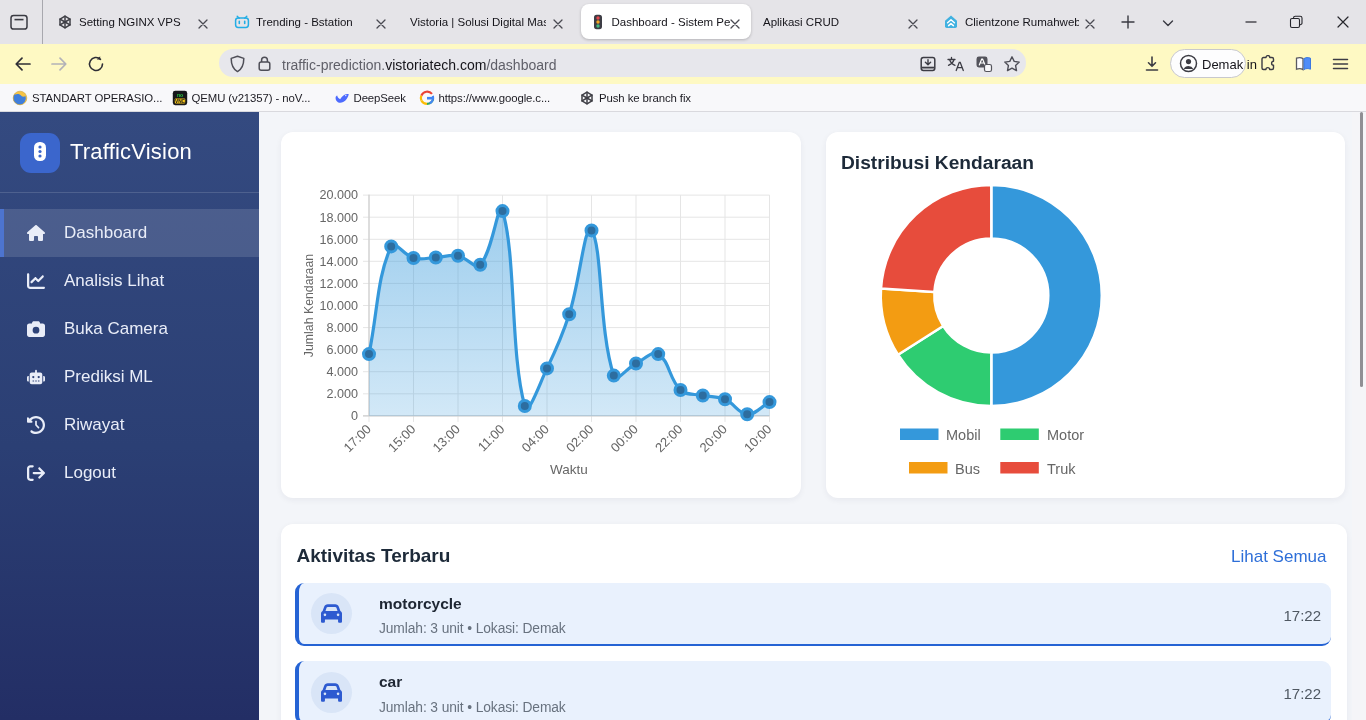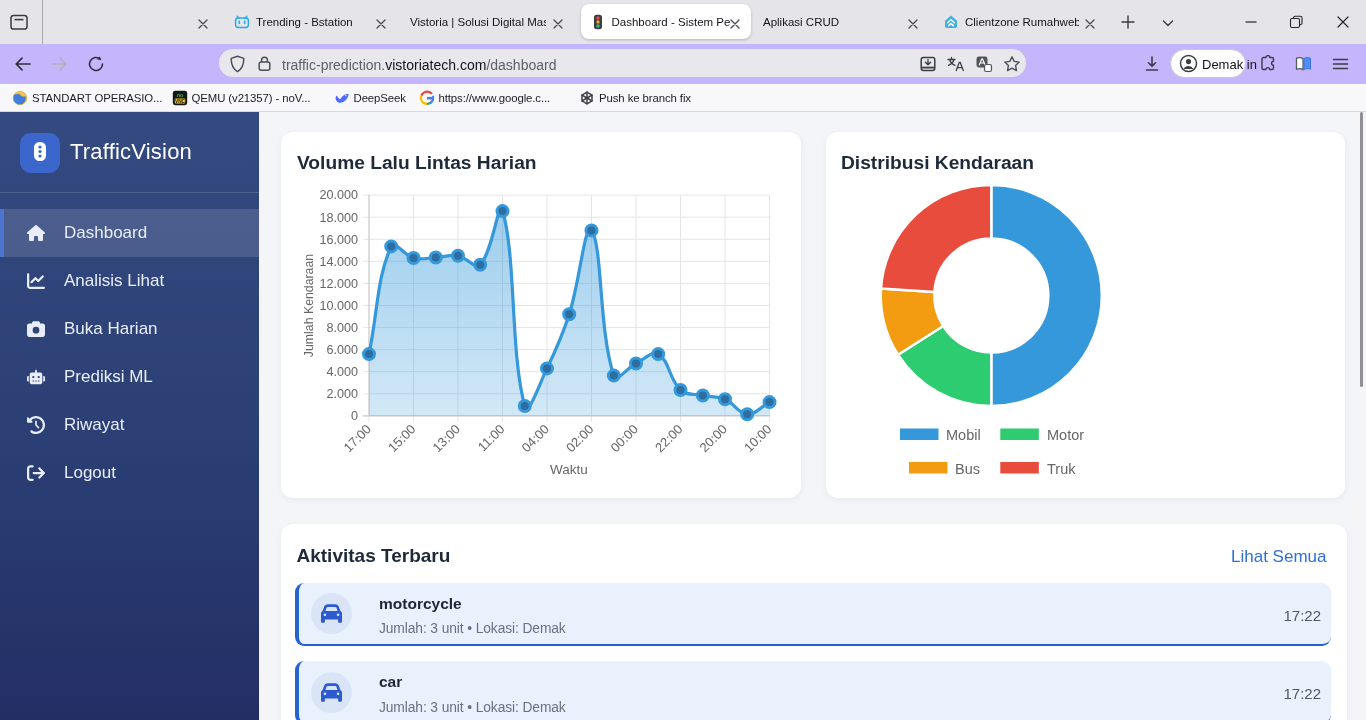--- a/index.html
+++ b/index.html
@@ -3,21 +3,21 @@
 <style>
 *{margin:0;padding:0;box-sizing:border-box}
 html,body{width:1366px;height:720px;overflow:hidden;font-family:"Liberation Sans",sans-serif}
 #stage{position:relative;width:1366px;height:720px;background:#f3f5f9}
 
 #tabbar{position:absolute;left:0;top:0;width:1366px;height:44px;background:#e5e4e8}
 .tab{position:absolute;top:4px;height:35px;display:flex;align-items:center;font-size:11.5px;color:#15141a;white-space:nowrap;overflow:hidden}
 .tab .fav{width:16px;height:16px;margin-right:6px;flex:0 0 auto}
 .tab.active{background:#fff;border-radius:8px;box-shadow:0 1px 3px rgba(0,0,0,0.22)}
 .tclose{position:absolute;top:16px;width:12px;height:12px}
-#toolbar{position:absolute;left:0;top:44px;width:1366px;height:40px;background:#c4b5fd}
+#toolbar{position:absolute;left:0;top:44px;width:1366px;height:40px;background:#fef9c3}
 #urlfield{position:absolute;left:219px;top:5px;width:807px;height:28px;border-radius:14px;background:#e7e7ec}
 #bookmarks{position:absolute;left:0;top:84px;width:1366px;height:28px;background:#f8f8fa;border-bottom:1px solid #d9d9de}
 .bm{position:absolute;top:5px;height:18px;display:flex;align-items:center;font-size:11.4px;letter-spacing:-0.1px;color:#1c1b22;white-space:nowrap}
 .bm .bico{margin-right:4px;display:flex}
 .cico{position:absolute;display:flex;align-items:center;justify-content:center}
 
 #sidebar{position:absolute;left:0;top:112px;width:259px;height:608px;background:linear-gradient(180deg,#344a80 0%,#2b3f74 55%,#232e65 100%)}
 #sbhead{position:absolute;left:0;top:0;width:259px;height:81px;border-bottom:1px solid rgba(255,255,255,0.14)}
 #chip{position:absolute;left:20px;top:20.5px;width:40px;height:40px;border-radius:11px;background:#3b66cc;display:flex;align-items:center;justify-content:center}
 #brand{position:absolute;left:70px;top:27px;font-size:22px;font-weight:normal;color:#fff;letter-spacing:.2px}
@@ -38,20 +38,31 @@
 <body>
 <div id="stage">
 <div id="tabbar">
 <div class="cico" style="left:9px;top:12px">
         <svg width="20" height="20" viewBox="0 0 20 20">
           <rect x="2" y="3.5" width="16" height="13.5" rx="2.6" fill="none" stroke="#3a3a42" stroke-width="1.5"></rect>
           <line x1="5.5" y1="7.6" x2="14.5" y2="7.6" stroke="#3a3a42" stroke-width="1.6"></line>
         </svg>
       </div>
 <div style="position:absolute;left:42px;top:0px;width:1px;height:44px;background:#a8a8ae"></div>
+<div class="tab" style="left:57px;width:135px"><span class="fav"><svg width="16" height="16" viewBox="0 0 16 16">
+            <g stroke="#3f3f46" stroke-width="1.5" fill="none" stroke-linecap="round">
+              <path d="M8 8L8 2.2"></path>
+              <path d="M8 8L13 5.1"></path>
+              <path d="M8 8L13 10.9"></path>
+              <path d="M8 8L8 13.8"></path>
+              <path d="M8 8L3 10.9"></path>
+              <path d="M8 8L3 5.1"></path>
+              <path d="M8 2.2L13 5.1L13 10.9L8 13.8L3 10.9L3 5.1Z"></path>
+            </g>
+          </svg></span>Setting NGINX VPS</div>
 <div class="tclose" style="left:197px"><svg width="12" height="12" viewBox="0 0 12 12">
           <path d="M2 2L10 10M10 2L2 10" stroke="#4a4a52" stroke-width="1.3" stroke-linecap="round"></path>
         </svg></div>
 <div class="tab" style="left:234px;width:120px"><span class="fav"><svg width="16" height="16" viewBox="0 0 16 16">
             <path d="M3.2 2.2l2 2M12.8 2.2l-2 2" stroke="#23ade5" stroke-width="1.4" stroke-linecap="round"></path>
             <rect x="1.6" y="4" width="12.8" height="9.4" rx="2.6" fill="none" stroke="#23ade5" stroke-width="1.5"></rect>
             <path d="M5.3 7.2v2.2M10.7 7.2v2.2" stroke="#23ade5" stroke-width="1.6" stroke-linecap="round"></path>
           </svg></span>Trending - Bstation</div>
 <div class="tclose" style="left:375px"><svg width="12" height="12" viewBox="0 0 12 12">
           <path d="M2 2L10 10M10 2L2 10" stroke="#4a4a52" stroke-width="1.3" stroke-linecap="round"></path>
@@ -272,21 +283,21 @@
           </svg>
         </span>
         <span class="mlab">Analisis Lihat</span>
       </div>
       <div class="mi" style="top:192.5px">
 <span class="mico">
           <svg width="18" height="18" viewBox="0 0 512 512">
             <path d="M149.1 64.8L138.7 96H64C28.7 96 0 124.7 0 160V416c0 35.3 28.7 64 64 64H448c35.3 0 64-28.7 64-64V160c0-35.3-28.7-64-64-64H373.3L362.9 64.8C356.4 45.2 338.1 32 317.4 32H194.6c-20.7 0-39 13.2-45.5 32.8zM256 192a96 96 0 1 1 0 192 96 96 0 1 1 0-192z" fill="#e9edf8"></path>
           </svg>
         </span>
-        <span class="mlab">Buka Harian</span>
+        <span class="mlab">Buka Camera</span>
       </div>
       <div class="mi" style="top:240.5px">
 <span class="mico">
           <svg width="18" height="18" viewBox="0 0 640 512">
             <path d="M320 0c17.7 0 32 14.3 32 32V96H472c39.8 0 72 32.2 72 72V440c0 39.8-32.2 72-72 72H168c-39.8 0-72-32.2-72-72V168c0-39.8 32.2-72 72-72H288V32c0-17.7 14.3-32 32-32zM208 384c-8.8 0-16 7.2-16 16s7.2 16 16 16h32c8.8 0 16-7.2 16-16s-7.2-16-16-16H208zm96 0c-8.8 0-16 7.2-16 16s7.2 16 16 16h32c8.8 0 16-7.2 16-16s-7.2-16-16-16H304zm96 0c-8.8 0-16 7.2-16 16s7.2 16 16 16h32c8.8 0 16-7.2 16-16s-7.2-16-16-16H400zM264 256a40 40 0 1 0 -80 0 40 40 0 1 0 80 0zm152 40a40 40 0 1 0 0-80 40 40 0 1 0 0 80zM48 224H64V416H48c-26.5 0-48-21.5-48-48V272c0-26.5 21.5-48 48-48zm544 0c26.5 0 48 21.5 48 48v96c0 26.5-21.5 48-48 48H576V224h16z" fill="#e9edf8"></path>
           </svg>
         </span>
         <span class="mlab">Prediksi ML</span>
       </div>
       <div class="mi" style="top:288.5px">
@@ -302,21 +313,20 @@
           <svg width="18" height="18" viewBox="0 0 512 512">
             <path d="M502.6 278.6c12.5-12.5 12.5-32.8 0-45.3l-128-128c-12.5-12.5-32.8-12.5-45.3 0s-12.5 32.8 0 45.3L402.7 224 192 224c-17.7 0-32 14.3-32 32s14.3 32 32 32l210.7 0-73.4 73.4c-12.5 12.5-12.5 32.8 0 45.3s32.8 12.5 45.3 0l128-128zM160 96c17.7 0 32-14.3 32-32s-14.3-32-32-32L96 32C43 32 0 75 0 128L0 384c0 53 43 96 96 96l64 0c17.7 0 32-14.3 32-32s-14.3-32-32-32l-64 0c-17.7 0-32-14.3-32-32l0-256c0-17.7 14.3-32 32-32l64 0z" fill="#e9edf8"></path>
           </svg>
         </span>
         <span class="mlab">Logout</span>
       </div>
 </div>
 <div class="card" style="left:281px;top:131.5px;width:520px;height:366px"></div>
 <div class="card" style="left:826px;top:131.5px;width:519px;height:366px"></div>
 <div class="card" style="left:281px;top:523.5px;width:1066px;height:220px"></div>
-<div class="ctitle" style="left:297px;top:152px;font-size:19.2px">Volume Lalu Lintas Harian</div>
 <div class="ctitle" style="left:841px;top:152px;font-size:19.2px">Distribusi Kendaraan</div>
 <div style="position:absolute;left:0;top:0;width:1366px;height:720px;pointer-events:none">
       <svg style="position:absolute;left:0;top:0" width="1366" height="720" viewBox="0 0 1366 720">
         <path d="M991.3 185.0 A110.5 110.5 0 0 1 991.3 406.0 L991.3 352.5 A57.0 57.0 0 0 0 991.3 238.5 Z" fill="#3498db" stroke="#fff" stroke-width="2.5" stroke-linejoin="round"></path>
         <path d="M991.3 406.0 A110.5 110.5 0 0 1 898.0 354.7 L943.2 326.0 A57.0 57.0 0 0 0 991.3 352.5 Z" fill="#2ecc71" stroke="#fff" stroke-width="2.5" stroke-linejoin="round"></path>
         <path d="M898.0 354.7 A110.5 110.5 0 0 1 881.0 288.6 L934.4 291.9 A57.0 57.0 0 0 0 943.2 326.0 Z" fill="#f39c12" stroke="#fff" stroke-width="2.5" stroke-linejoin="round"></path>
         <path d="M881.0 288.6 A110.5 110.5 0 0 1 991.3 185.0 L991.3 238.5 A57.0 57.0 0 0 0 934.4 291.9 Z" fill="#e74c3c" stroke="#fff" stroke-width="2.5" stroke-linejoin="round"></path>
 <rect x="900" y="428.5" width="38.5" height="11.5" fill="#3498db"></rect>
 <text x="946" y="440" font-size="14.5" fill="#666">Mobil</text>
 <rect x="1000.3" y="428.5" width="38.5" height="11.5" fill="#2ecc71"></rect>

